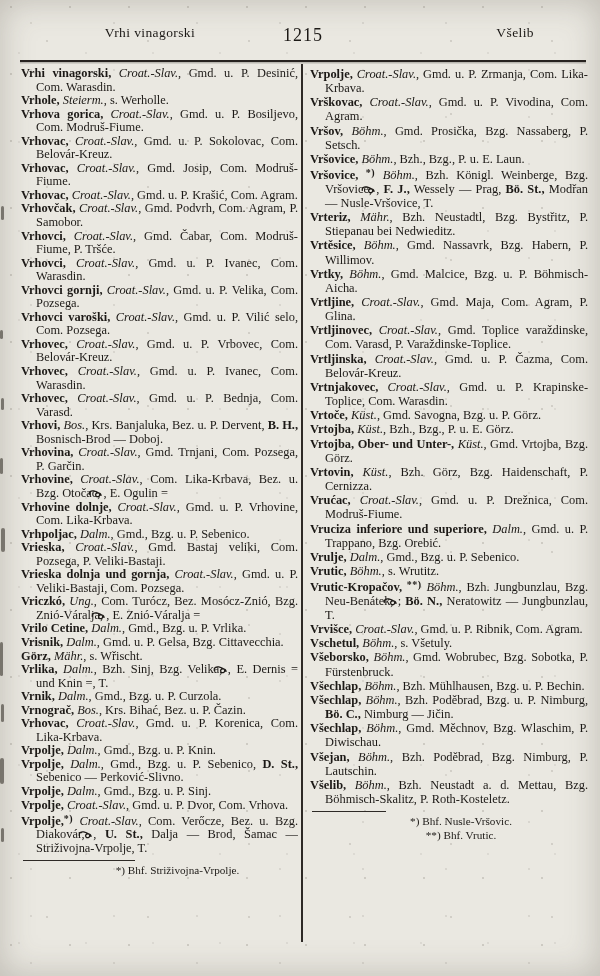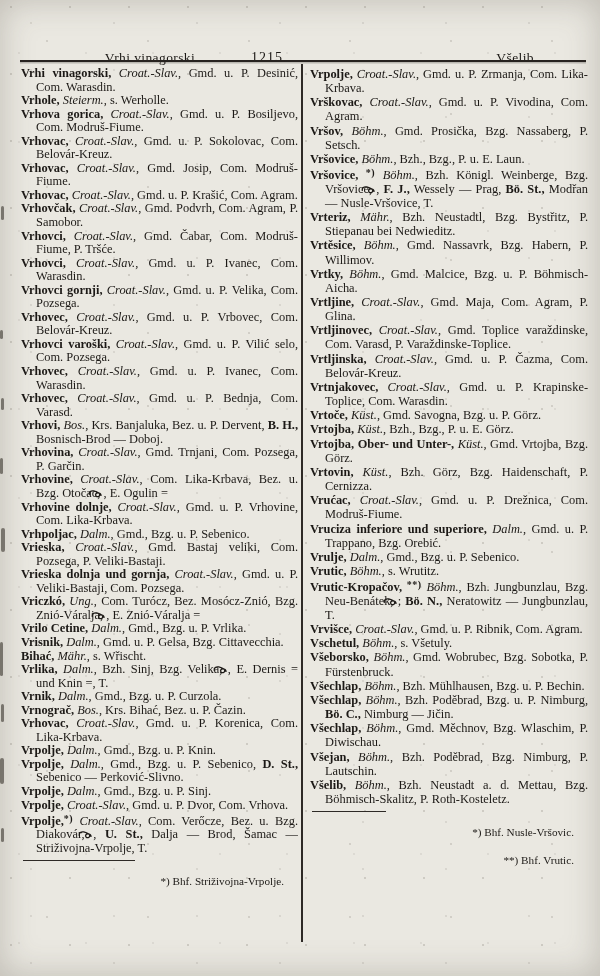--- a/index.html
+++ b/index.html
@@ -10,42 +10,42 @@
       radial-gradient(circle at 11px 7px, rgba(70,63,54,.20) 0 .6px, transparent 1.4px),
       radial-gradient(circle at 31px 23px, rgba(70,63,54,.14) 0 .5px, transparent 1.3px),
       radial-gradient(circle at 47px 41px, rgba(70,63,54,.17) 0 .6px, transparent 1.5px),
       radial-gradient(circle at 19px 53px, rgba(70,63,54,.12) 0 .5px, transparent 1.2px);
     background-size:59px 67px, 83px 47px, 101px 73px, 67px 89px;
     box-shadow:inset 0 0 34px rgba(80,72,60,.28);
     font-family:"Liberation Serif","DejaVu Serif",serif;
     color:#1c1916;
   }
   
-  .runhead{position:absolute;top:50px;font-size:13.5px;letter-spacing:.4px;}
+  .runhead{position:absolute;top:25px;font-size:13.5px;letter-spacing:.4px;}
   .rh-left{left:60px;width:180px;text-align:center;}
-  .rh-num{left:251px;width:104px;text-align:left;font-size:14px;letter-spacing:1px;}
+  .rh-num{left:251px;width:104px;text-align:center;font-size:18px;letter-spacing:1px;}
   .rh-right{left:378px;width:156px;text-align:right;}
   .head-rule{position:absolute;top:60px;left:20px;width:566px;height:2px;background:#272320;box-shadow:0 1.5px 0 rgba(39,35,32,.25);}
   .col-divider{position:absolute;top:64px;left:301px;width:2px;height:878px;background:#2e2a26;}
   
   .col{position:absolute;top:67px;width:277px;font-size:12.4px;text-align:justify;}
   .col-left{left:21px;line-height:13.55px;}
   .col-right{left:310px;width:278px;line-height:14.15px;}
   .entry{margin:0;padding-left:15px;text-indent:-15px;}
   .seg-b{font-weight:700;}
   .seg-i{font-style:italic;}
   .seg-fm{font-weight:700;font-size:10px;vertical-align:2.5px;letter-spacing:.5px;}
   .ph{display:inline-block;vertical-align:-1px;line-height:0;}
   .ph svg{display:inline-block;}
   
   .fn-block{margin-top:5px;}
   .fn-rule{border:0;border-top:1.3px solid #2e2a26;margin:0 0 3px 2px;}
   .col-left .fn-rule{width:112px;}
   .col-right .fn-rule{width:74px;}
-  .footnote{margin:14px;font-size:11.2px;line-height:13.5px;text-align:right;text-indent:0;}
+  .footnote{margin:0;font-size:11.2px;line-height:13.5px;text-align:center;text-indent:0;}
   .col-left .footnote{padding-left:36px;}
   .col-right .footnote{padding-left:24px;}
   
   .artifact{position:absolute;background:rgba(44,38,31,.55);border-radius:2px;}
 </style>
 </head>
 <body>
 
 <div class="page">
 
@@ -59,39 +59,39 @@
       <p class="entry"><span class="seg-b">Vrhi vinagorski,</span><span class="seg-i"> Croat.-Slav.</span><span class="seg-r">, Gmd. u. P. Desinić, Com. Warasdin.</span></p>
       <p class="entry"><span class="seg-b">Vrhole,</span><span class="seg-i"> Steierm.</span><span class="seg-r">, s. Werholle.</span></p>
       <p class="entry"><span class="seg-b">Vrhova gorica,</span><span class="seg-i"> Croat.-Slav.</span><span class="seg-r">, Gmd. u. P. Bosiljevo, Com. Modruš-Fiume.</span></p>
       <p class="entry"><span class="seg-b">Vrhovac,</span><span class="seg-i"> Croat.-Slav.</span><span class="seg-r">, Gmd. u. P. Sokolovac, Com. Belovár-Kreuz.</span></p>
       <p class="entry"><span class="seg-b">Vrhovac,</span><span class="seg-i"> Croat.-Slav.</span><span class="seg-r">, Gmd. Josip, Com. Modruš-Fiume.</span></p>
       <p class="entry"><span class="seg-b">Vrhovac,</span><span class="seg-i"> Croat.-Slav.</span><span class="seg-r">, Gmd. u. P. Krašić, Com. Agram.</span></p>
       <p class="entry"><span class="seg-b">Vrhovčak,</span><span class="seg-i"> Croat.-Slav.</span><span class="seg-r">, Gmd. Podvrh, Com. Agram, P. Samobor.</span></p>
       <p class="entry"><span class="seg-b">Vrhovci,</span><span class="seg-i"> Croat.-Slav.</span><span class="seg-r">, Gmd. Čabar, Com. Modruš-Fiume, P. Tršće.</span></p>
       <p class="entry"><span class="seg-b">Vrhovci,</span><span class="seg-i"> Croat.-Slav.</span><span class="seg-r">, Gmd. u. P. Ivanec, Com. Warasdin.</span></p>
       <p class="entry"><span class="seg-b">Vrhovci gornji,</span><span class="seg-i"> Croat.-Slav.</span><span class="seg-r">, Gmd. u. P. Velika, Com. Pozsega.</span></p>
+      <p class="entry"><span class="seg-b">Vrhovci varoški,</span><span class="seg-i"> Croat.-Slav.</span><span class="seg-r">, Gmd. u. P. Vilić selo, Com. Pozsega.</span></p>
       <p class="entry"><span class="seg-b">Vrhovec,</span><span class="seg-i"> Croat.-Slav.</span><span class="seg-r">, Gmd. u. P. Vrbovec, Com. Belovár-Kreuz.</span></p>
-      <p class="entry"><span class="seg-b">Vrhovci varoški,</span><span class="seg-i"> Croat.-Slav.</span><span class="seg-r">, Gmd. u. P. Vilić selo, Com. Pozsega.</span></p>
       <p class="entry"><span class="seg-b">Vrhovec,</span><span class="seg-i"> Croat.-Slav.</span><span class="seg-r">, Gmd. u. P. Ivanec, Com. Warasdin.</span></p>
       <p class="entry"><span class="seg-b">Vrhovec,</span><span class="seg-i"> Croat.-Slav.</span><span class="seg-r">, Gmd. u. P. Bednja, Com. Varasd.</span></p>
       <p class="entry"><span class="seg-b">Vrhovi,</span><span class="seg-i"> Bos.</span><span class="seg-r">, Krs. Banjaluka, Bez. u. P. Dervent, </span><span class="seg-b">B. H.,</span><span class="seg-r"> Bosnisch-Brod — Doboj.</span></p>
       <p class="entry"><span class="seg-b">Vrhovina,</span><span class="seg-i"> Croat.-Slav.</span><span class="seg-r">, Gmd. Trnjani, Com. Pozsega, P. Garčin.</span></p>
       <p class="entry"><span class="seg-b">Vrhovine,</span><span class="seg-i"> Croat.-Slav.</span><span class="seg-r">, Com. Lika-Krbava, Bez. u. Bzg. Otočac, </span><span class="ph"><svg width="14" height="9" viewBox="0 0 22 13" aria-hidden="true">
             <path d="M2 8 C1 4 5 1.5 9 2.5 C14 3.8 18.5 5.5 18.5 8.5 C18.5 11.5 14.5 12.3 12.6 10.3 C10.9 8.4 12.6 5.4 15.4 5.4 C18.2 5.4 20.2 7.2 20.5 9.4" fill="none" stroke="#1c1916" stroke-width="2.1" stroke-linecap="round"></path>
           </svg></span><span class="seg-r">, E. Ogulin =</span></p>
       <p class="entry"><span class="seg-b">Vrhovine dolnje,</span><span class="seg-i"> Croat.-Slav.</span><span class="seg-r">, Gmd. u. P. Vrhovine, Com. Lika-Krbava.</span></p>
       <p class="entry"><span class="seg-b">Vrhpoljac,</span><span class="seg-i"> Dalm.</span><span class="seg-r">, Gmd., Bzg. u. P. Sebenico.</span></p>
       <p class="entry"><span class="seg-b">Vrieska,</span><span class="seg-i"> Croat.-Slav.</span><span class="seg-r">, Gmd. Bastaj veliki, Com. Pozsega, P. Veliki-Bastaji.</span></p>
       <p class="entry"><span class="seg-b">Vrieska dolnja und gornja,</span><span class="seg-i"> Croat.-Slav.</span><span class="seg-r">, Gmd. u. P. Veliki-Bastaji, Com. Pozsega.</span></p>
       <p class="entry"><span class="seg-b">Vriczkó,</span><span class="seg-i"> Ung.</span><span class="seg-r">, Com. Turócz, Bez. Mosócz-Znió, Bzg. Znió-Váralja, </span><span class="ph"><svg width="14" height="9" viewBox="0 0 22 13" aria-hidden="true">
             <path d="M2 8 C1 4 5 1.5 9 2.5 C14 3.8 18.5 5.5 18.5 8.5 C18.5 11.5 14.5 12.3 12.6 10.3 C10.9 8.4 12.6 5.4 15.4 5.4 C18.2 5.4 20.2 7.2 20.5 9.4" fill="none" stroke="#1c1916" stroke-width="2.1" stroke-linecap="round"></path>
           </svg></span><span class="seg-r">, E. Znió-Váralja =</span></p>
       <p class="entry"><span class="seg-b">Vrilo Cetine,</span><span class="seg-i"> Dalm.</span><span class="seg-r">, Gmd., Bzg. u. P. Vrlika.</span></p>
       <p class="entry"><span class="seg-b">Vrisnik,</span><span class="seg-i"> Dalm.</span><span class="seg-r">, Gmd. u. P. Gelsa, Bzg. Cittavecchia.</span></p>
-      <p class="entry"><span class="seg-b">Bihać,</span><span class="seg-i"> Mähr.</span><span class="seg-r">, s. Wřischt.</span></p>
+      <p class="entry"><span class="seg-b">Görz,</span><span class="seg-i"> Mähr.</span><span class="seg-r">, s. Wřischt.</span></p>
       <p class="entry"><span class="seg-b">Vrlika,</span><span class="seg-i"> Dalm.</span><span class="seg-r">, Bzh. Sinj, Bzg. Velika, </span><span class="ph"><svg width="14" height="9" viewBox="0 0 22 13" aria-hidden="true">
             <path d="M2 8 C1 4 5 1.5 9 2.5 C14 3.8 18.5 5.5 18.5 8.5 C18.5 11.5 14.5 12.3 12.6 10.3 C10.9 8.4 12.6 5.4 15.4 5.4 C18.2 5.4 20.2 7.2 20.5 9.4" fill="none" stroke="#1c1916" stroke-width="2.1" stroke-linecap="round"></path>
           </svg></span><span class="seg-r">, E. Dernis = und Knin =, T.</span></p>
       <p class="entry"><span class="seg-b">Vrnik,</span><span class="seg-i"> Dalm.</span><span class="seg-r">, Gmd., Bzg. u. P. Curzola.</span></p>
       <p class="entry"><span class="seg-b">Vrnograč,</span><span class="seg-i"> Bos.</span><span class="seg-r">, Krs. Bihać, Bez. u. P. Čazin.</span></p>
       <p class="entry"><span class="seg-b">Vrhovac,</span><span class="seg-i"> Croat.-Slav.</span><span class="seg-r">, Gmd. u. P. Korenica, Com. Lika-Krbava.</span></p>
       <p class="entry"><span class="seg-b">Vrpolje,</span><span class="seg-i"> Dalm.</span><span class="seg-r">, Gmd., Bzg. u. P. Knin.</span></p>
       <p class="entry"><span class="seg-b">Vrpolje,</span><span class="seg-i"> Dalm.</span><span class="seg-r">, Gmd., Bzg. u. P. Sebenico, </span><span class="seg-b">D. St.,</span><span class="seg-r"> Sebenico — Perković-Slivno.</span></p>
       <p class="entry"><span class="seg-b">Vrpolje,</span><span class="seg-i"> Dalm.</span><span class="seg-r">, Gmd., Bzg. u. P. Sinj.</span></p>
       <p class="entry"><span class="seg-b">Vrpolje,</span><span class="seg-i"> Croat.-Slav.</span><span class="seg-r">, Gmd. u. P. Dvor, Com. Vrhova.</span></p>

